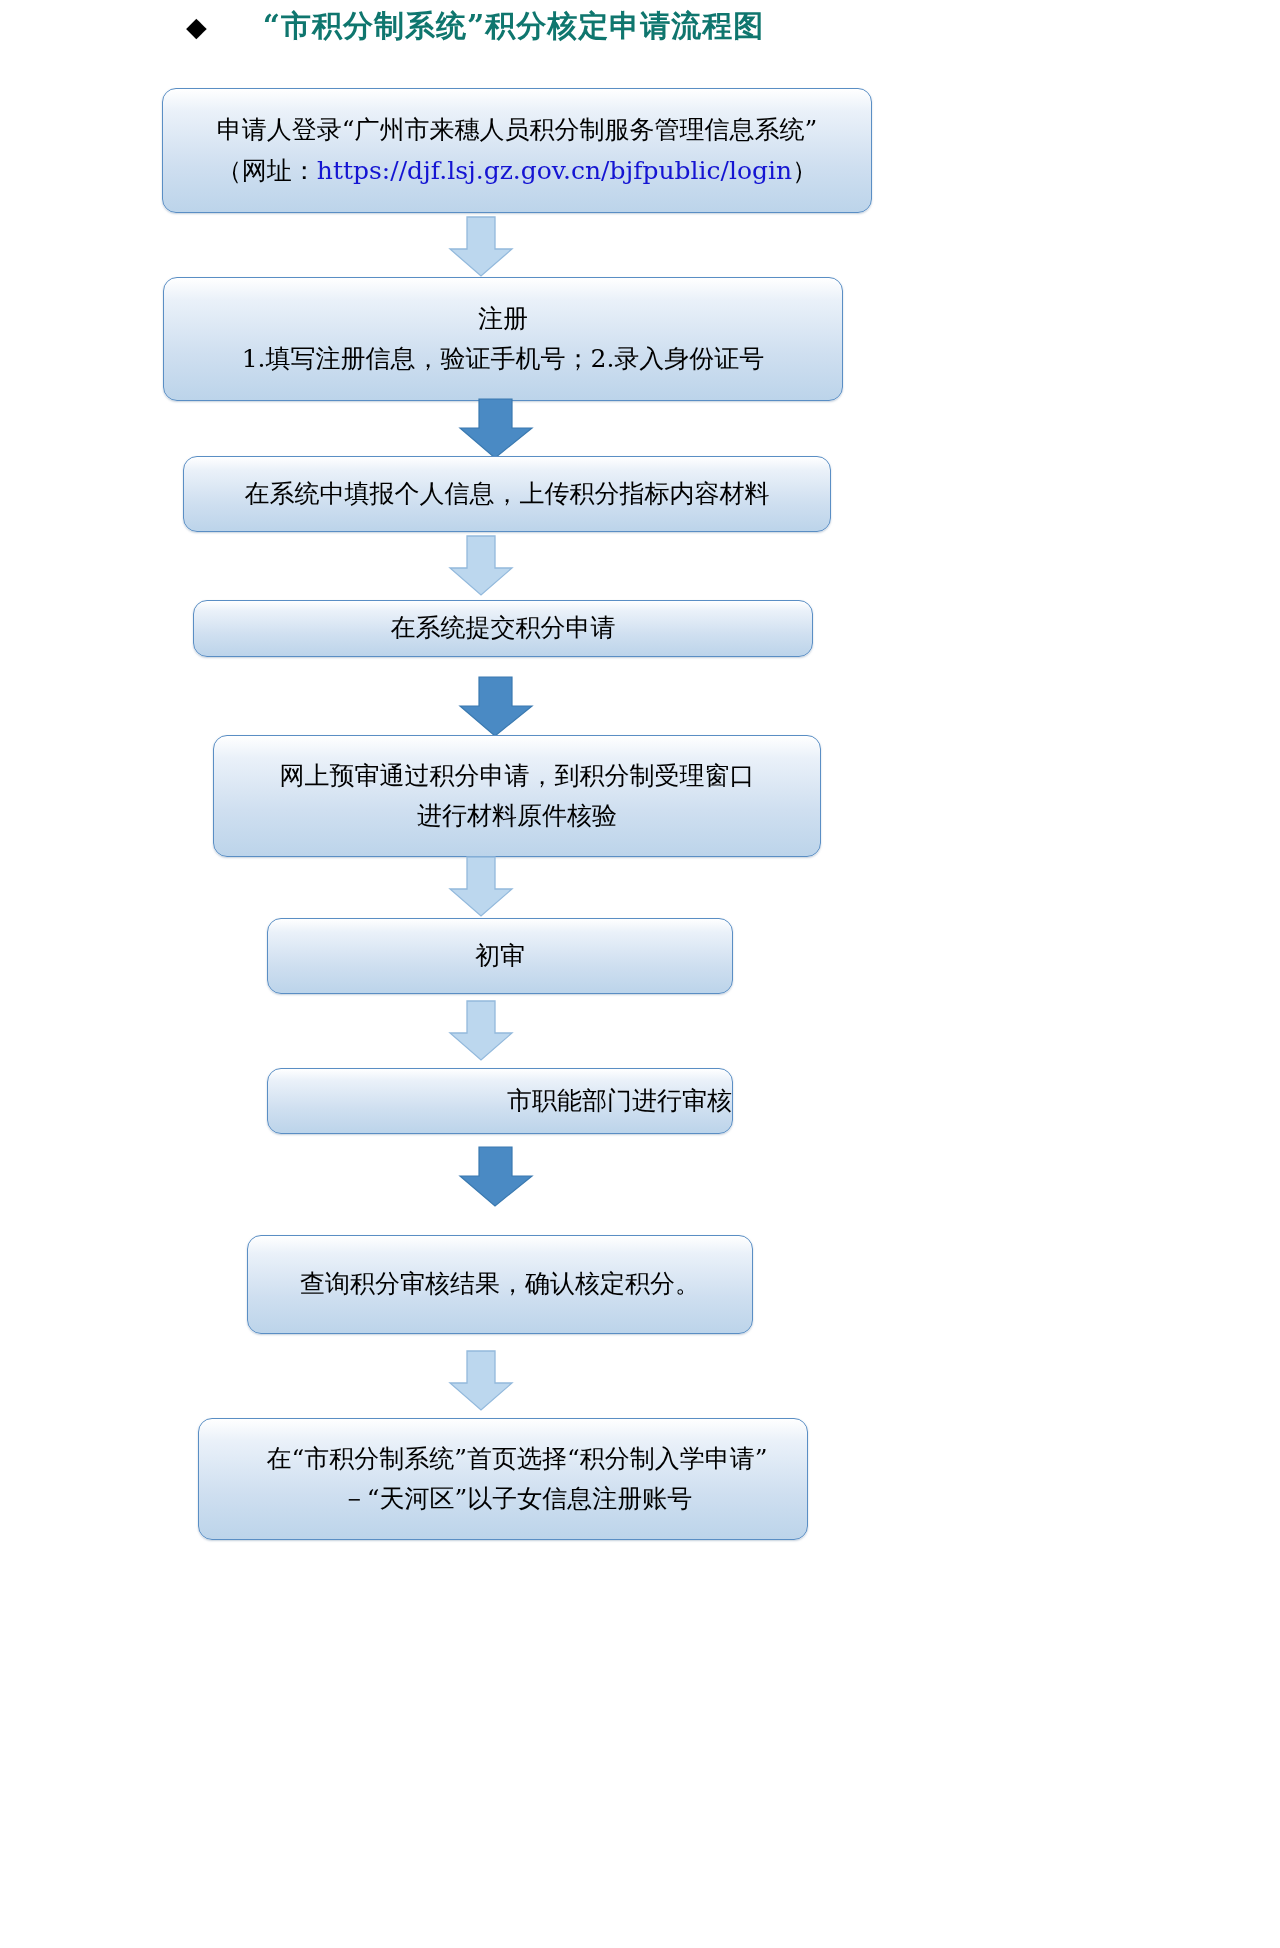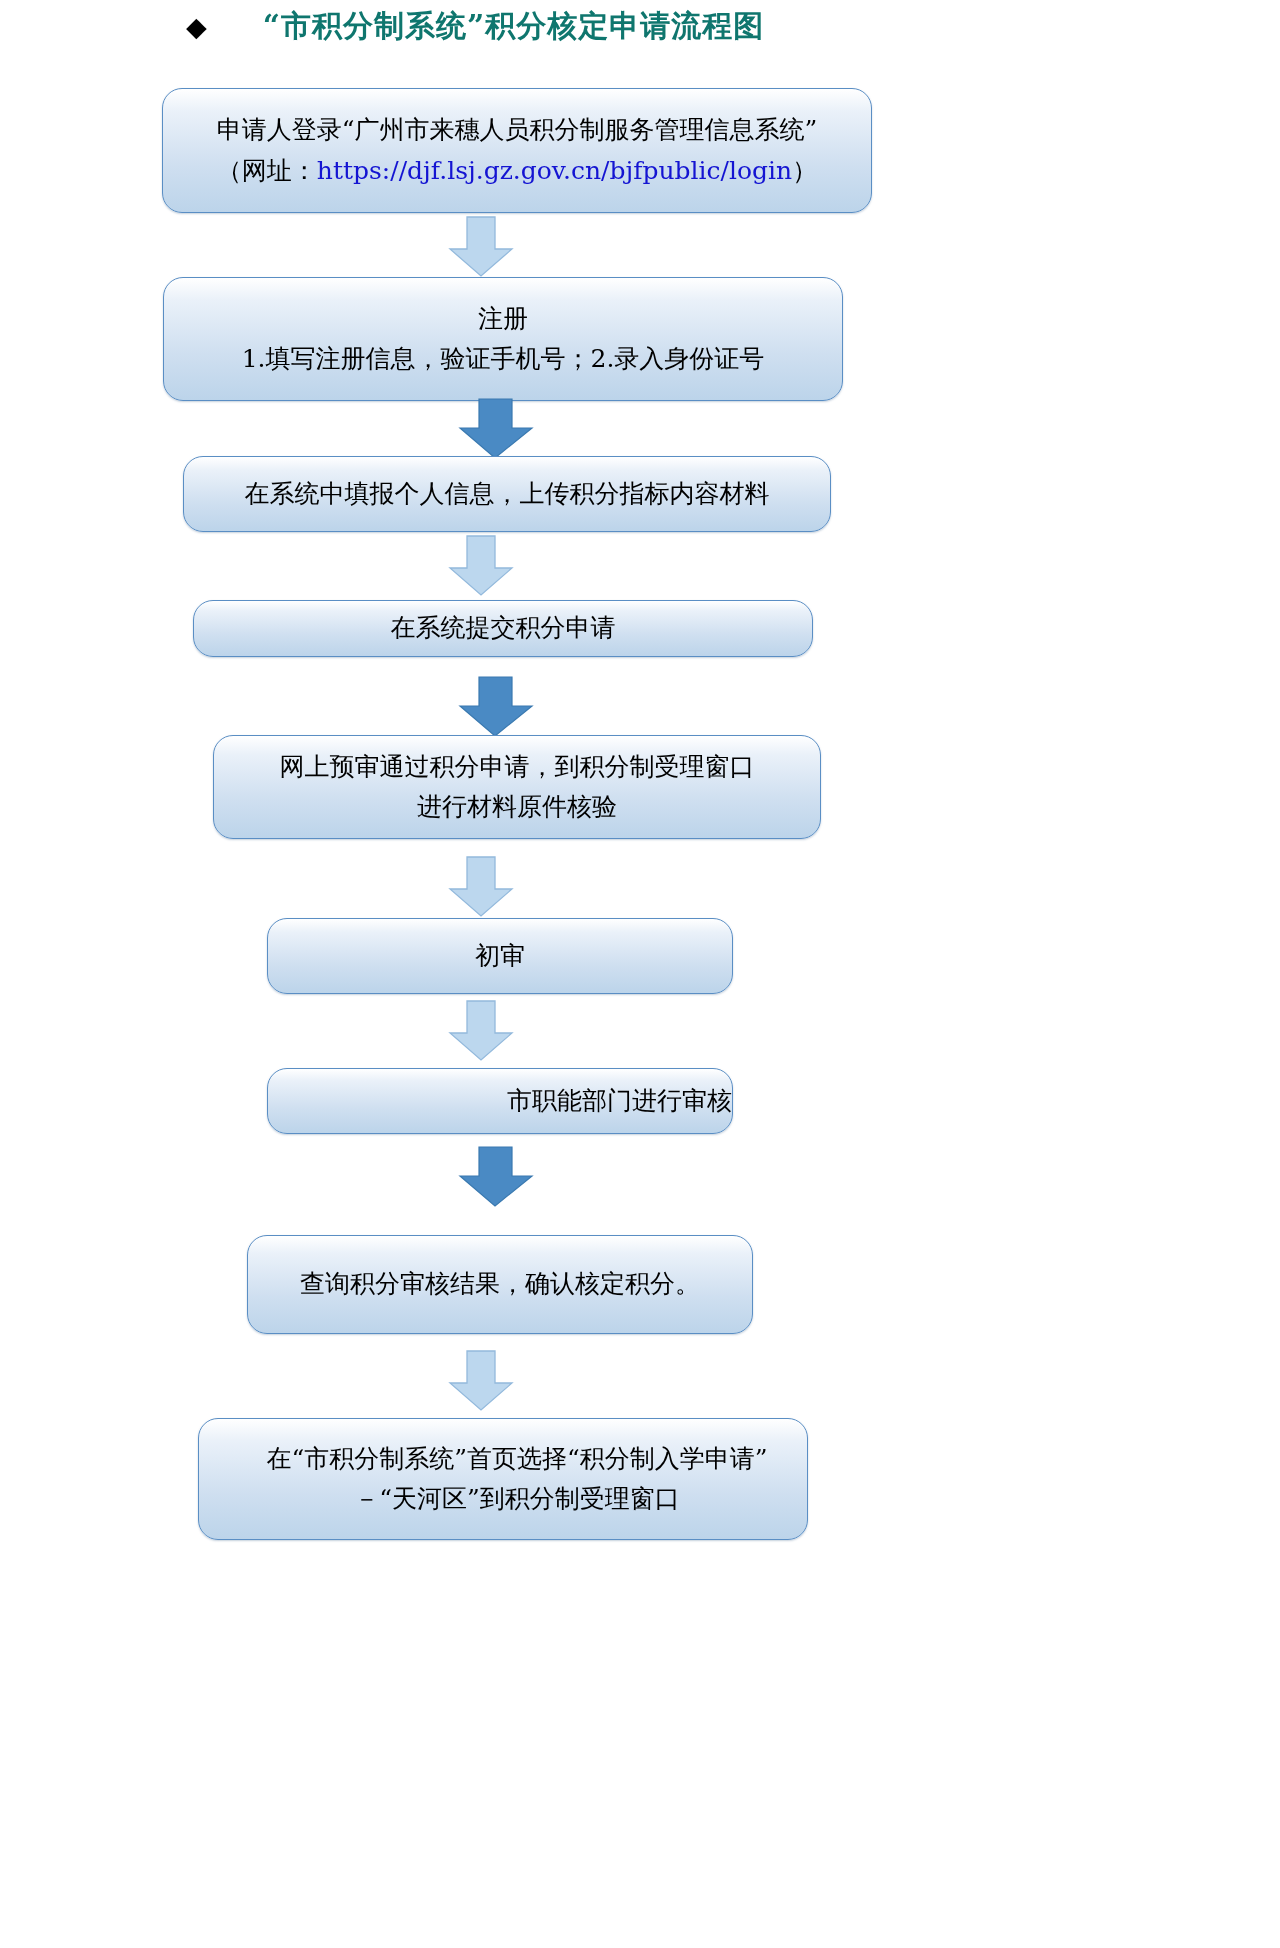--- a/index.html
+++ b/index.html
@@ -26,21 +26,21 @@
     font-size:30px;font-weight:bold;color:#0f766e;letter-spacing:1px;
     white-space:nowrap;
     font-family:"DejaVu Serif","Liberation Serif",serif;
   }
 
   
   .node{
     position:absolute;
     box-sizing:border-box;
     border:1.3px solid #5a8ec4;
-    border-radius:20px;
+    border-radius:14px;
     background:linear-gradient(to bottom,#ffffff 0%,#eaf1f9 18%,#cfdff0 62%,#bcd4ea 100%);
     box-shadow:0 1px 2px rgba(90,120,155,.35);
     display:flex;
     flex-direction:column;
     align-items:center;
     justify-content:center;
     color:#000;
     font-size:25px;
     line-height:1.62;
     text-align:center;
@@ -101,21 +101,21 @@
   <div class="node" style="left:193px;top:600px;width:620px;height:57px;">
     <span class="ln">在系统提交积分申请</span>
   </div>
 
   <div class="arrow" style="left:458px;top:676px;width:80px;height:62px;">
     <svg width="80" height="62" viewBox="0 0 80 62">
       <polygon points="21,1 54,1 54,30 74,30 37,60 2,30 21,30" fill="#4a8ac4" stroke="#3a79b0" stroke-width="1.2"></polygon>
     </svg>
   </div>
 
-  <div class="node" style="left:213px;top:735px;width:608px;height:104px;">
+  <div class="node" style="left:213px;top:735px;width:608px;height:122px;">
     <span class="ln">网上预审通过积分申请，到积分制受理窗口</span>
     <span class="ln">进行材料原件核验</span>
   </div>
 
   <div class="arrow" style="left:448px;top:856px;width:66px;height:62px;">
     <svg width="66" height="62" viewBox="0 0 66 62">
       <polygon points="19,1 47,1 47,33 64,33 33,60 2,33 19,33" fill="#bcd7ee" stroke="#93b9dc" stroke-width="1.3"></polygon>
     </svg>
   </div>
 
@@ -144,16 +144,16 @@
   </div>
 
   <div class="arrow" style="left:448px;top:1350px;width:66px;height:62px;">
     <svg width="66" height="62" viewBox="0 0 66 62">
       <polygon points="19,1 47,1 47,33 64,33 33,60 2,33 19,33" fill="#bcd7ee" stroke="#93b9dc" stroke-width="1.3"></polygon>
     </svg>
   </div>
 
   <div class="node" style="left:198px;top:1418px;width:610px;height:122px;padding-left:28px;">
     <span class="ln">在“市积分制系统”首页选择“积分制入学申请”</span>
-    <span class="ln">－“天河区”到积分制受理窗口</span>
+    <span class="ln">－“天河区”以子女信息注册账号</span>
   </div>
 
 </div>
 
 </body></html>

